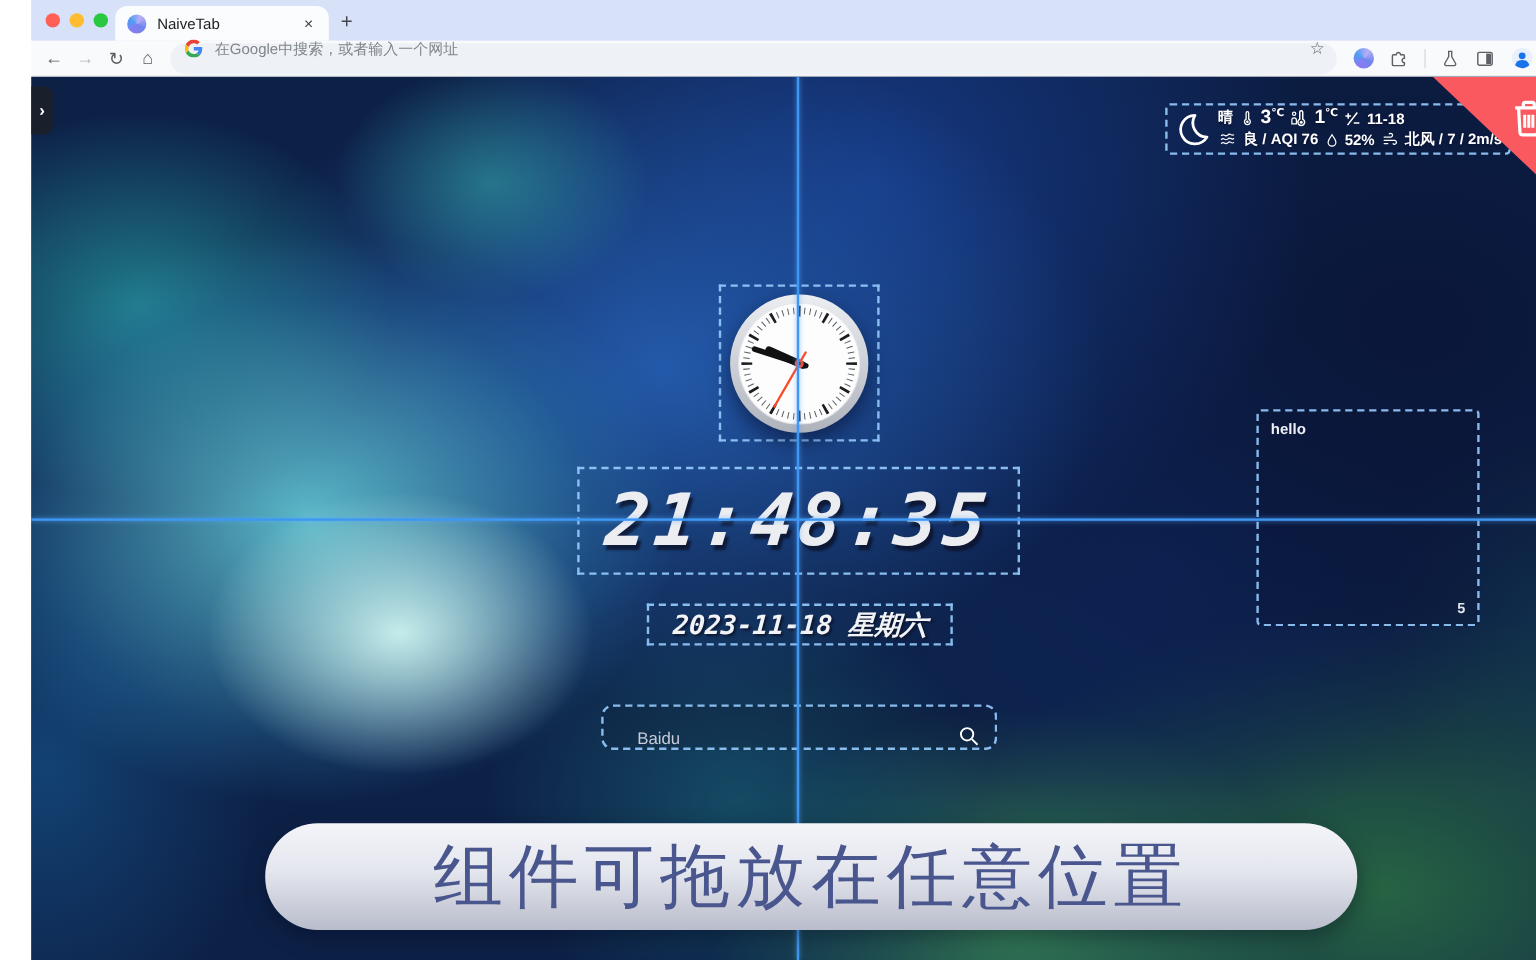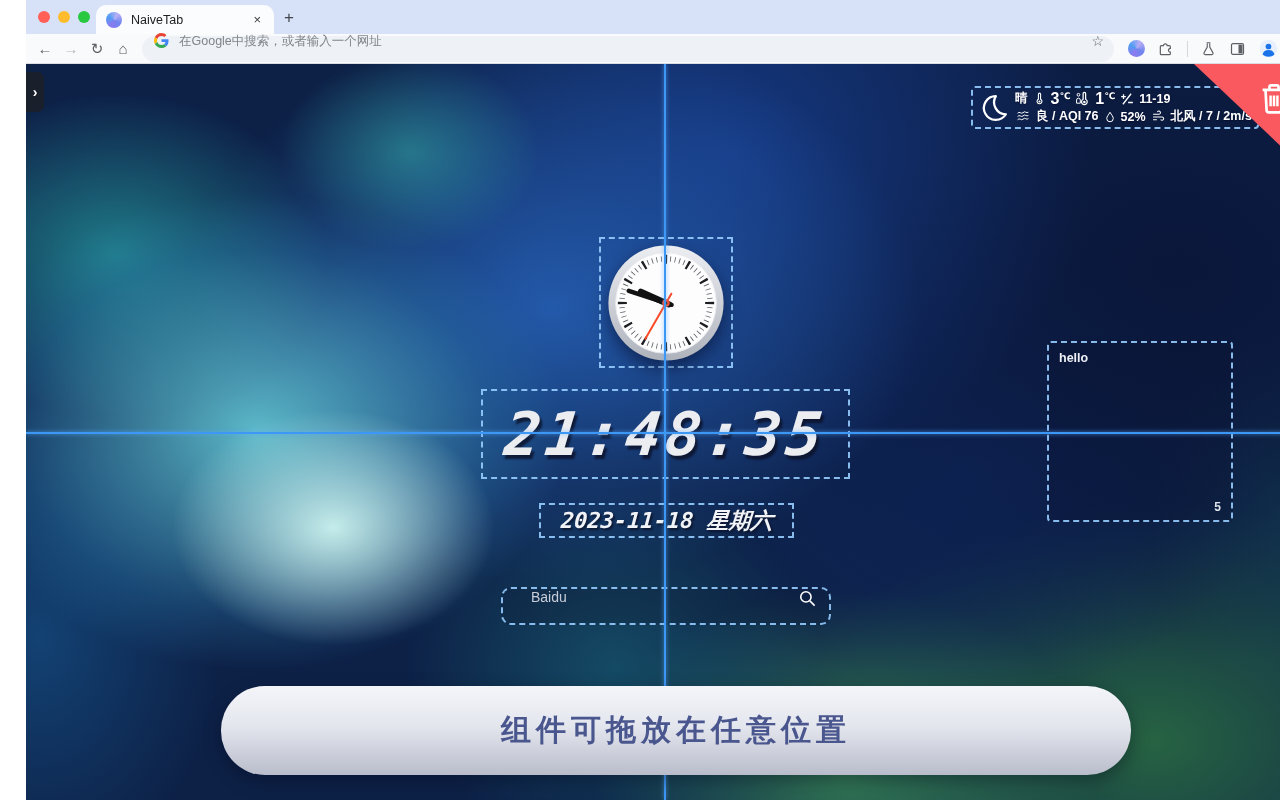--- a/index.html
+++ b/index.html
@@ -103,38 +103,38 @@
   .datebox { position:absolute; left:513px; top:439px; width:255px; height:35px;
     display:flex; align-items:center; justify-content:center; z-index:10; }
   .datetext { font-family:"DejaVu Sans Mono","Liberation Mono",monospace;
     font-weight:bold; font-style:italic; font-size:22px; color:#f2f3f6;
     transform:skewX(-4deg); text-shadow:2px 2px 2px rgba(12,18,40,.8);
     white-space:nowrap; }
 
   
   .searchbox { position:absolute; left:475px; top:523px; width:330px; height:38px;
     border-radius:10px; background:rgba(12,22,44,.22); display:flex;
-    align-items:flex-start; padding:0 12px 0 28px; z-index:10;gap:12px; }
+    align-items:flex-end; padding:0 12px 0 28px; z-index:10;gap:12px; }
   .searchbox input { flex:1; border:none; outline:none; background:transparent;
     font-size:14px; color:#e8ecf2; font-family:inherit; }
   .searchbox input::placeholder { color:#c7cdd8; }
 
   
   .memo { position:absolute; left:1021px; top:277px; width:186px; height:181px;
     background:rgba(12,18,46,.28); border-radius:4px; padding:8px 10px;
     color:#eef0f5; font-size:12.5px; z-index:10;font-weight:bold; }
   .memo-count { position:absolute; right:10px; bottom:6px; font-size:12px;
     color:#dfe3ea; }
 
   
   .banner { position:absolute; left:195px; top:622px; width:910px; height:89px;
     border-radius:44px; background:linear-gradient(180deg,#f4f5f9 0%,#e4e6ee 45%,#b9bdcb 100%);
     display:flex; align-items:center; justify-content:center; z-index:35;
     box-shadow:0 6px 18px rgba(0,0,20,.35); }
-  .banner-text { font-size:30px; font-weight:bold; color:#4a568e;
+  .banner-text { font-size:58px; font-weight:normal; color:#4a568e;
     letter-spacing:5px; }
 </style>
 </head>
 <body>
 
 <div class="window">
 
   <div class="tabstrip">
     <div class="traffic">
       <div class="light" style="background:#ff5f57"></div>
@@ -207,21 +207,21 @@
           <svg class="wic" width="15" height="15" viewBox="0 0 24 24">
               <path d="M13 4a2 2 0 0 1 4 0v9.3a4.5 4.5 0 1 1-4 0z" fill="none" stroke="#fff" stroke-width="2"></path>
               <circle cx="15" cy="17.5" r="2" fill="#fff"></circle>
               <circle cx="5.5" cy="6" r="2.2" fill="none" stroke="#fff" stroke-width="1.6"></circle>
               <path d="M2.5 14.5a3 3 0 0 1 6 0v5h-6z" fill="none" stroke="#fff" stroke-width="1.6"></path>
             </svg>
           <span><span class="wtemp">1</span><span class="wunit">℃</span></span>
           <svg class="wic" width="14" height="14" viewBox="0 0 24 24">
               <path d="M6 4v8M2 8h8M19 3L5 21M14 18h8" stroke="#fff" stroke-width="2.2" fill="none"></path>
             </svg>
-          <span>11-19</span>
+          <span>11-18</span>
         </div>
         <div class="wrow">
           <svg class="wic" width="16" height="13" viewBox="0 0 24 24">
               <path d="M2 6q2.5-2.8 5-1t5 0q2.5-2.8 5-1t5 0M2 12q2.5-2.8 5-1t5 0q2.5-2.8 5-1t5 0M2 18q2.5-2.8 5-1t5 0q2.5-2.8 5-1t5 0" fill="none" stroke="#fff" stroke-width="1.8"></path>
             </svg>
           <span>良 / AQI 76</span>
           <svg class="wic" width="12" height="14" viewBox="0 0 24 24">
               <path d="M12 2.5C9 8 5.5 11 5.5 15a6.5 6.5 0 0 0 13 0c0-4-3.5-7-6.5-12.5z" fill="none" stroke="#fff" stroke-width="2"></path>
             </svg>
           <span>52%</span>

